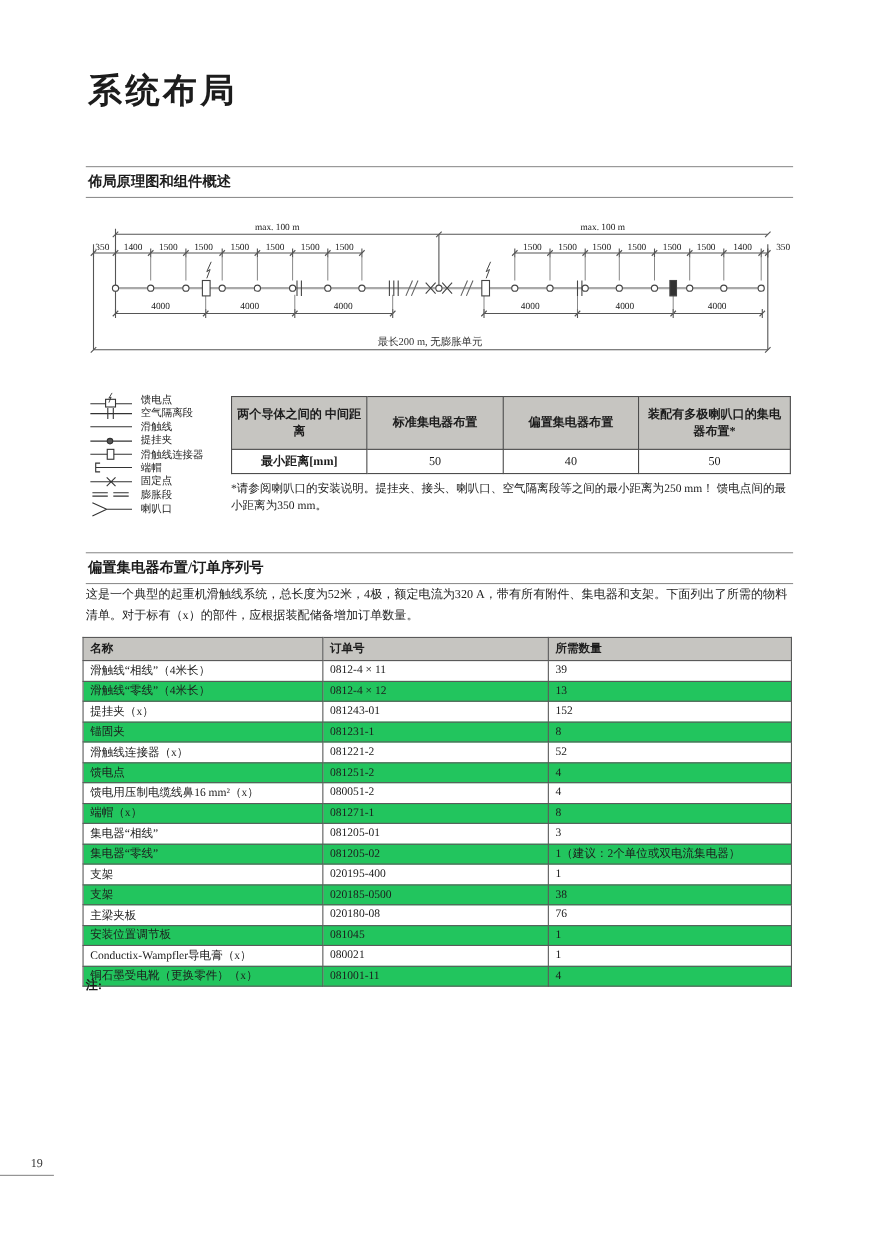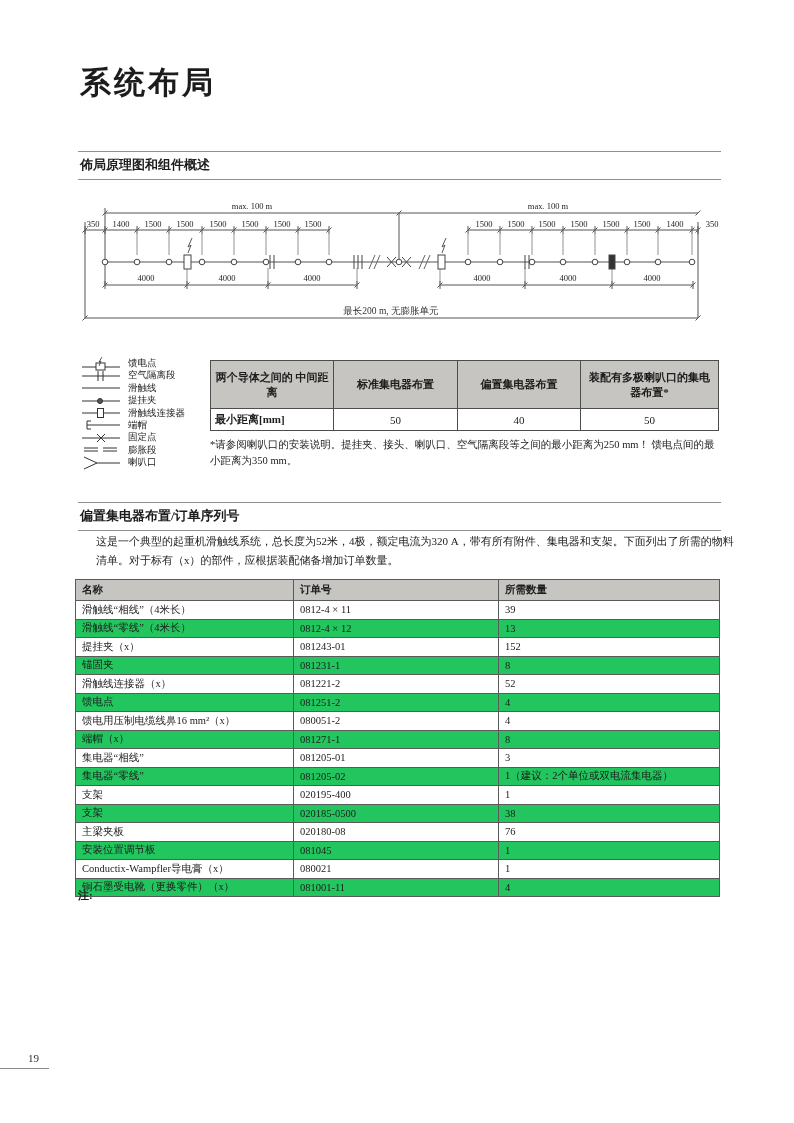--- a/index.html
+++ b/index.html
@@ -15,23 +15,23 @@
   svg .note-t{font-size:9.5px;fill:#333;}
   .legend{left:82px;top:358px;width:140px;display:flex;flex-direction:column;gap:1.2px;}
   .legend-row{display:flex;align-items:center;height:11.2px;}
   .legend-row svg{flex:0 0 38px;margin-right:8px;}
   .legend-label{font-size:9.5px;white-space:nowrap;}
   table{border-collapse:collapse;}
   .spacing-table{left:210px;top:360px;width:508px;table-layout:fixed;}
   .spacing-table th,.spacing-table td{border:1px solid #4d4d4d;font-size:11px;padding:1px 4px;}
   .spacing-table th{background:#c6c5c1;font-weight:bold;text-align:center;height:45px;line-height:15px;}
   .spacing-table td{height:19px;text-align:center;}
-  .spacing-table td.rowlabel{font-weight:bold;text-align:left;}
+  .spacing-table td.rowlabel{font-weight:bold;text-align:center;}
   .footnote{left:210px;top:437px;width:508px;font-size:10.5px;line-height:15.5px;}
-  .intro{left:78px;top:532px;width:644px;font-size:11px;line-height:18.5px;margin-left:18px;}
+  .intro{left:78px;top:532px;width:644px;font-size:11px;line-height:18.5px;}
   .parts-table{left:75px;top:579px;width:644px;table-layout:fixed;padding-left:40px;}
   .parts-table th,.parts-table td{border:1px solid #5a5a5a;font-size:10.5px;padding:1px 6px;text-align:left;}
   .parts-table th{background:#c6c5c1;font-weight:bold;height:18px;}
   .parts-table td{height:15.5px;}
   .parts-table tr.alt td{background:#22c55e;}
   .notes-label{left:78px;top:888px;font-size:11px;font-weight:bold;}
   .notes-text{left:78px;top:906px;width:650px;font-size:11px;line-height:19.5px;}
   .page-num{left:28px;top:1052px;font-size:11px;color:#333;}
   .page-num-rule{left:0;top:1068px;width:49px;height:1px;background:#8a8a8a;}
 </style>

